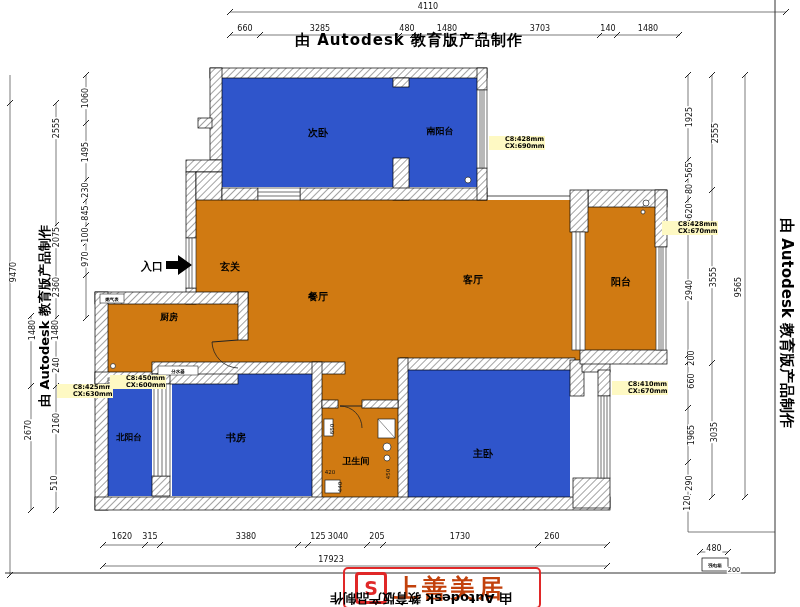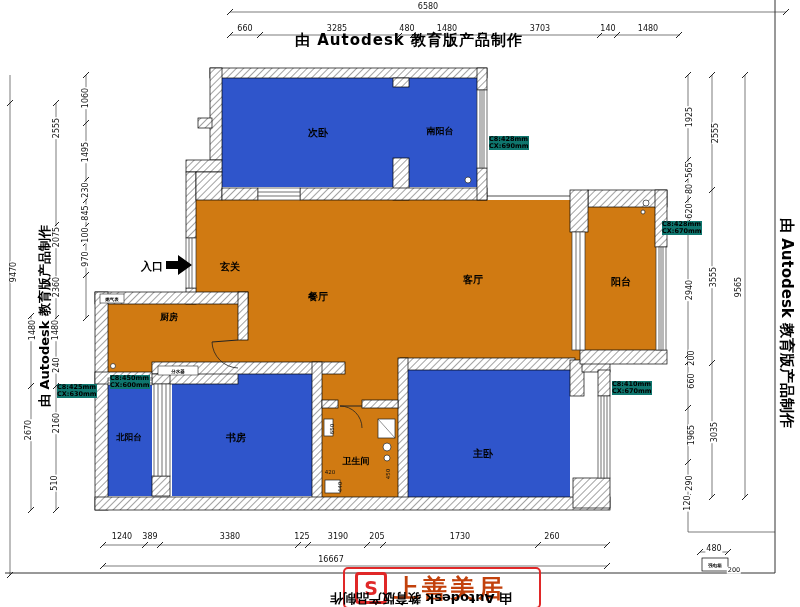--- a/index.html
+++ b/index.html
@@ -4,21 +4,21 @@
 <style>
   html,body{margin:0;padding:0;background:#888;}
   .page{position:relative;width:800px;height:607px;background:#fff;overflow:hidden;
         font-family:"DejaVu Sans","Liberation Sans",sans-serif;}
   .page svg{position:absolute;left:0;top:0;}
   .dim{position:absolute;font-size:8px;line-height:1;color:#111;background:#fff;
        padding:0 1px;white-space:nowrap;transform:translate(-50%,-50%);z-index:4;}
   .dim.v{transform:translate(-50%,-50%) rotate(-90deg);}
   .dim.s{font-size:5.5px;background:transparent;}
   .note{position:absolute;font-size:6.5px;line-height:7px;font-weight:bold;color:#000;
-        background:#0f766e;z-index:4;white-space:nowrap;}
+        background:#fef9c3;z-index:4;white-space:nowrap;padding-left:16px;}
   .wm{position:absolute;font-weight:bold;color:#000;white-space:nowrap;z-index:6;}
   .wm.top{font-size:15px;letter-spacing:1px;}
   .wm.left{font-size:13px;transform:translate(-50%,-50%) rotate(-90deg);}
   .wm.right{font-size:15px;transform:translate(-50%,-50%) rotate(90deg);}
   .wm.bottom{font-size:13px;transform:translate(-50%,-50%) rotate(180deg);}
   .logo{position:absolute;left:343px;top:567px;width:184px;height:38px;
         border:2px solid #e02828;border-radius:5px;display:flex;align-items:center;
         gap:7px;padding-left:10px;z-index:5;background:transparent;}
   .logo-mark{width:26px;height:26px;border:3px solid #e02828;border-radius:4px;
         color:#e02828;font-weight:bold;font-size:19px;line-height:26px;text-align:center;}
@@ -201,23 +201,23 @@
       M697 555l6-6M725 555l6-6
       M7 106l6-6M7 578l6-6
       M28 319l6-6M28 389l6-6M28 513l6-6
       M53 106l6-6M53 228l6-6M53 321l6-6M53 389l6-6M53 513l6-6
       M83 78l6-6M83 126l6-6M83 183l6-6M83 203l6-6M83 229l6-6M83 246l6-6M83 278l6-6M83 321l6-6
       M685 78l6-6M685 163l6-6M685 182l6-6M685 203l6-6M685 225l6-6M685 358l6-6M685 365l6-6M685 411l6-6M685 465l6-6M685 500l6-6
       M709 78l6-6M709 193l6-6M709 366l6-6M709 500l6-6
       M742 78l6-6M742 500l6-6"></path>
   </svg>
 
-  <span class="dim" style="left:428px;top:7px">6580</span>
+  <span class="dim" style="left:428px;top:7px">4110</span>
   <span class="dim" style="left:245px;top:29px">660</span>
-  <span class="dim" style="left:337px;top:29px">3285</span>
+  <span class="dim" style="left:320px;top:29px">3285</span>
   <span class="dim" style="left:407px;top:29px">480</span>
   <span class="dim" style="left:447px;top:29px">1480</span>
   <span class="dim" style="left:540px;top:29px">3703</span>
   <span class="dim" style="left:608px;top:29px">140</span>
   <span class="dim" style="left:648px;top:29px">1480</span>
 
   <span class="dim v" style="left:14px;top:272px">9470</span>
   <span class="dim v" style="left:57px;top:128px">2555</span>
   <span class="dim v" style="left:57px;top:237px">2075</span>
   <span class="dim v" style="left:57px;top:287px">2360</span>
@@ -242,29 +242,29 @@
   <span class="dim v" style="left:692px;top:358px">200</span>
   <span class="dim v" style="left:692px;top:381px">660</span>
   <span class="dim v" style="left:692px;top:435px">1965</span>
   <span class="dim v" style="left:690px;top:483px">290</span>
   <span class="dim v" style="left:688px;top:503px">120</span>
   <span class="dim v" style="left:716px;top:133px">2555</span>
   <span class="dim v" style="left:714px;top:277px">3555</span>
   <span class="dim v" style="left:715px;top:432px">3035</span>
   <span class="dim v" style="left:739px;top:287px">9565</span>
 
-  <span class="dim" style="left:122px;top:537px">1240</span>
-  <span class="dim" style="left:150px;top:537px">389</span>
-  <span class="dim" style="left:230px;top:537px">3380</span>
-  <span class="dim" style="left:302px;top:537px">125</span>
-  <span class="dim" style="left:338px;top:537px">3190</span>
+  <span class="dim" style="left:122px;top:537px">1620</span>
+  <span class="dim" style="left:150px;top:537px">315</span>
+  <span class="dim" style="left:246px;top:537px">3380</span>
+  <span class="dim" style="left:318px;top:537px">125</span>
+  <span class="dim" style="left:338px;top:537px">3040</span>
   <span class="dim" style="left:377px;top:537px">205</span>
   <span class="dim" style="left:460px;top:537px">1730</span>
   <span class="dim" style="left:552px;top:537px">260</span>
-  <span class="dim" style="left:331px;top:560px">16667</span>
+  <span class="dim" style="left:331px;top:560px">17923</span>
   <span class="dim" style="left:714px;top:549px">480</span>
   <span class="dim" style="left:734px;top:570px;font-size:6.5px">200</span>
 
   <span class="dim s v" style="left:333px;top:429px">650</span>
   <span class="dim s" style="left:330px;top:473px">420</span>
   <span class="dim s v" style="left:341px;top:487px">440</span>
   <span class="dim s v" style="left:389px;top:474px">450</span>
 
   <div class="note" style="left:489px;top:136px">
     <div>C8:428mm</div>

